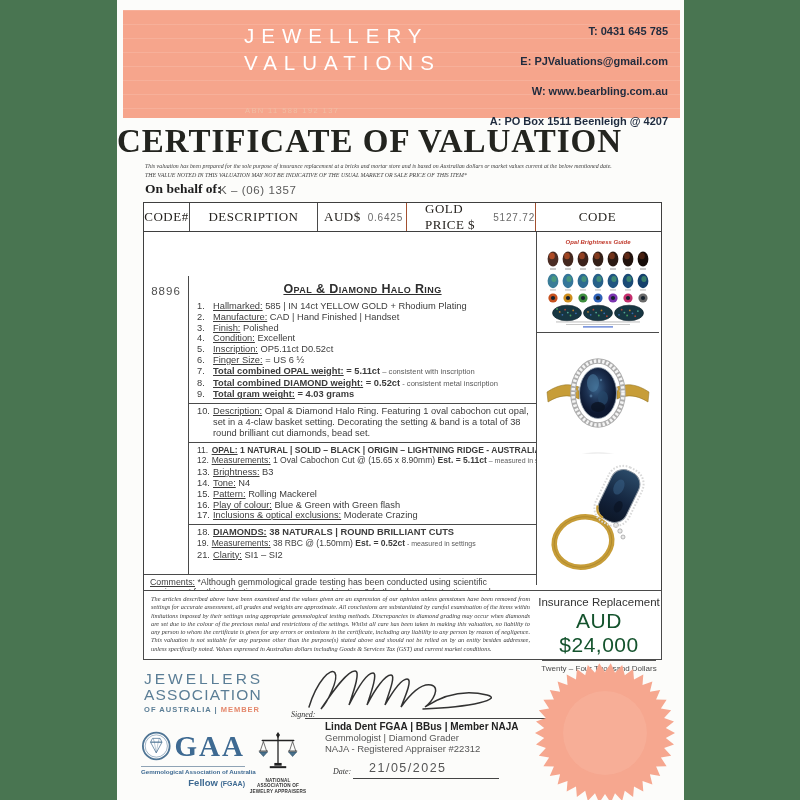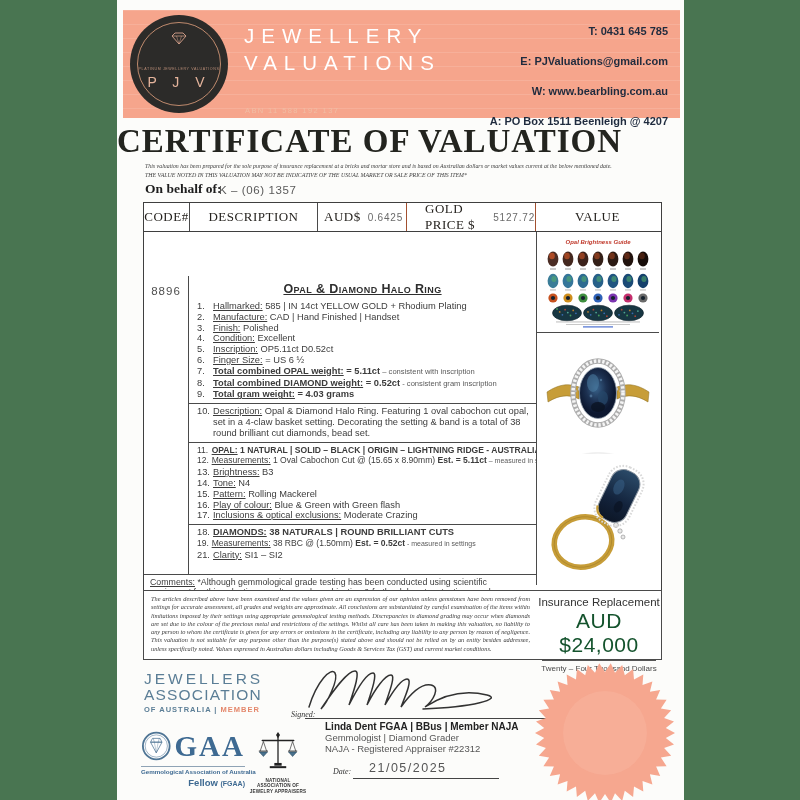--- a/index.html
+++ b/index.html
@@ -67,21 +67,21 @@
   .finebox{position:absolute;left:26px;top:590px;width:395px;height:70px;box-sizing:border-box;border:1px solid #4a4a4a;
            padding:4px 7px;font-family:"Liberation Serif",serif;font-style:italic;font-size:6.3px;line-height:8.3px;
            color:#3a3a3a;text-align:justify;overflow:hidden;background:#fff;}
   .insbox{position:absolute;left:420px;top:590px;width:125px;height:70px;box-sizing:border-box;border:1px solid #4a4a4a;
           border-left:none;text-align:center;background:#fff;}
   .ins-label{margin-top:5px;font-size:11.5px;color:#333;}
   .ins-amount{font-size:21px;color:#14532d;letter-spacing:.5px;margin:1px 5px 0;border-bottom:1px solid #555;padding-bottom:3px;}
   .ins-words{font-size:8px;color:#4a4a4a;margin-top:3px;}
 
   
-  .jaa{position:absolute;left:27px;top:671px;width:116px;text-align:left;color:#5b7e96;}
+  .jaa{position:absolute;left:27px;top:671px;width:116px;text-align:right;color:#5b7e96;}
   .jaa1{font-size:15.5px;letter-spacing:3px;line-height:16px;}
   .jaa2{font-size:15.5px;letter-spacing:1.2px;line-height:16px;}
   .jaa3{font-size:7.5px;font-weight:bold;letter-spacing:1px;margin-top:2px;}
   .member{color:#e4876b;}
   .sig-svg{position:absolute;left:186px;top:663px;}
   .signed-label{position:absolute;left:174px;top:710px;font-family:"Liberation Serif",serif;font-style:italic;font-size:8px;color:#333;}
   .sig-line{position:absolute;left:188px;top:718px;width:256px;border-top:1px solid #444;}
   .signer{position:absolute;left:208px;top:722px;font-size:9.5px;color:#555;line-height:10.8px;}
   .signer .nm{font-weight:bold;color:#222;font-size:10px;}
   .gaa{position:absolute;left:24px;top:727px;width:104px;}
@@ -97,31 +97,20 @@
   .date-line{position:absolute;left:236px;top:778px;width:146px;border-top:1px solid #444;}
   .seal{position:absolute;left:416px;top:661px;}
 </style>
 </head>
 <body>
 
 <div class="canvas">
   <div class="page">
 
     <div class="hdr">
-      <div class="logo">
-        <div class="logo-ring"></div>
-        <svg class="logo-diamond" width="16" height="13" viewBox="0 0 16 13">
-          <polygon points="4,1 12,1 15,4 8,12 1,4" fill="none" stroke="#d9a38c" stroke-width="0.9"></polygon>
-          <line x1="1" y1="4" x2="15" y2="4" stroke="#d9a38c" stroke-width="0.7"></line>
-          <line x1="5.5" y1="4" x2="8" y2="12" stroke="#d9a38c" stroke-width="0.5"></line>
-          <line x1="10.5" y1="4" x2="8" y2="12" stroke="#d9a38c" stroke-width="0.5"></line>
-        </svg>
-        <div class="logo-arc">PLATINUM JEWELLERY VALUATIONS</div>
-        <div class="logo-initials">P J V</div>
-      </div>
       <div class="brand">
         <div>JEWELLERY</div>
         <div>VALUATIONS</div>
       </div>
       <div class="abn">ABN 11 588 192 137</div>
       <div class="contacts">
         <div>T: 0431 645 785</div>
         <div>E: PJValuations@gmail.com</div>
         <div>W: www.bearbling.com.au</div>
         <div>A: PO Box 1511 Beenleigh @ 4207</div>
@@ -141,38 +130,38 @@
         <div class="th th-code">CODE#</div>
         <div class="th th-desc">DESCRIPTION</div>
         <div class="th th-aud">
           <span>AUD$</span>
           <span class="rate">0.6425</span>
         </div>
         <div class="th th-gold">
           <span>GOLD PRICE $</span>
           <span class="rate">5127.72</span>
         </div>
-        <div class="th th-value">VALUE</div>
+        <div class="th th-value">CODE</div>
       </div>
       <div class="tbody">
         <div class="tleft">
           <div class="tl-upper">
             <div class="tcode">8896</div>
             <div class="tdesc">
               <div class="item-title">Opal &amp; Diamond Halo Ring</div>
               <div>
                   <div class="section">
                     <div class="item"><span class="num">1.</span><span class="u">Hallmarked:</span><span class=""> 585 | IN 14ct YELLOW GOLD + Rhodium Plating</span></div>
                     <div class="item"><span class="num">2.</span><span class="u">Manufacture:</span><span class=""> CAD | Hand Finished | Handset</span></div>
                     <div class="item"><span class="num">3.</span><span class="u">Finish:</span><span class=""> Polished</span></div>
                     <div class="item"><span class="num">4.</span><span class="u">Condition:</span><span class=""> Excellent</span></div>
                     <div class="item"><span class="num">5.</span><span class="u">Inscription:</span><span class=""> OP5.11ct D0.52ct</span></div>
                     <div class="item"><span class="num">6.</span><span class="u">Finger Size:</span><span class=""> = US 6 ½</span></div>
                     <div class="item"><span class="num">7.</span><span class="bu">Total combined OPAL weight:</span><span class="b"> = 5.11ct</span><span class="sm"> – consistent with inscription</span></div>
-                    <div class="item"><span class="num">8.</span><span class="bu">Total combined DIAMOND weight:</span><span class="b"> = 0.52ct</span><span class="sm"> - consistent gram inscription</span></div>
+                    <div class="item"><span class="num">8.</span><span class="bu">Total combined DIAMOND weight:</span><span class="b"> = 0.52ct</span><span class="sm"> - consistent metal inscription</span></div>
                     <div class="item"><span class="num">9.</span><span class="bu">Total gram weight:</span><span class="b"> = 4.03 grams</span></div>
                   </div>
                   <div class="section">
                     <div class="item"><span class="num">10.</span><span class="u">Description:</span><span class=""> Opal &amp; Diamond Halo Ring. Featuring 1 oval cabochon cut opal, set in a 4-claw basket setting. Decorating the setting &amp; band is a total of 38 round brilliant cut diamonds, bead set.</span></div>
                   </div>
                   <div class="section">
                     <div class="item squeeze"><span class="num">11.</span><span class="bu">OPAL:</span><span class="b"> 1 NATURAL | SOLID – BLACK | ORIGIN – LIGHTNING RIDGE - AUSTRALIA</span></div>
                     <div class="item squeeze"><span class="num">12.</span><span class="u">Measurements:</span><span class=""> 1 Oval Cabochon Cut @ (15.65 x 8.90mm) </span><span class="b">Est. = 5.11ct</span><span class="sm"> – measured in settings</span></div>
                     <div class="item"><span class="num">13.</span><span class="u">Brightness:</span><span class=""> B3</span></div>
                     <div class="item"><span class="num">14.</span><span class="u">Tone:</span><span class=""> N4</span></div>

